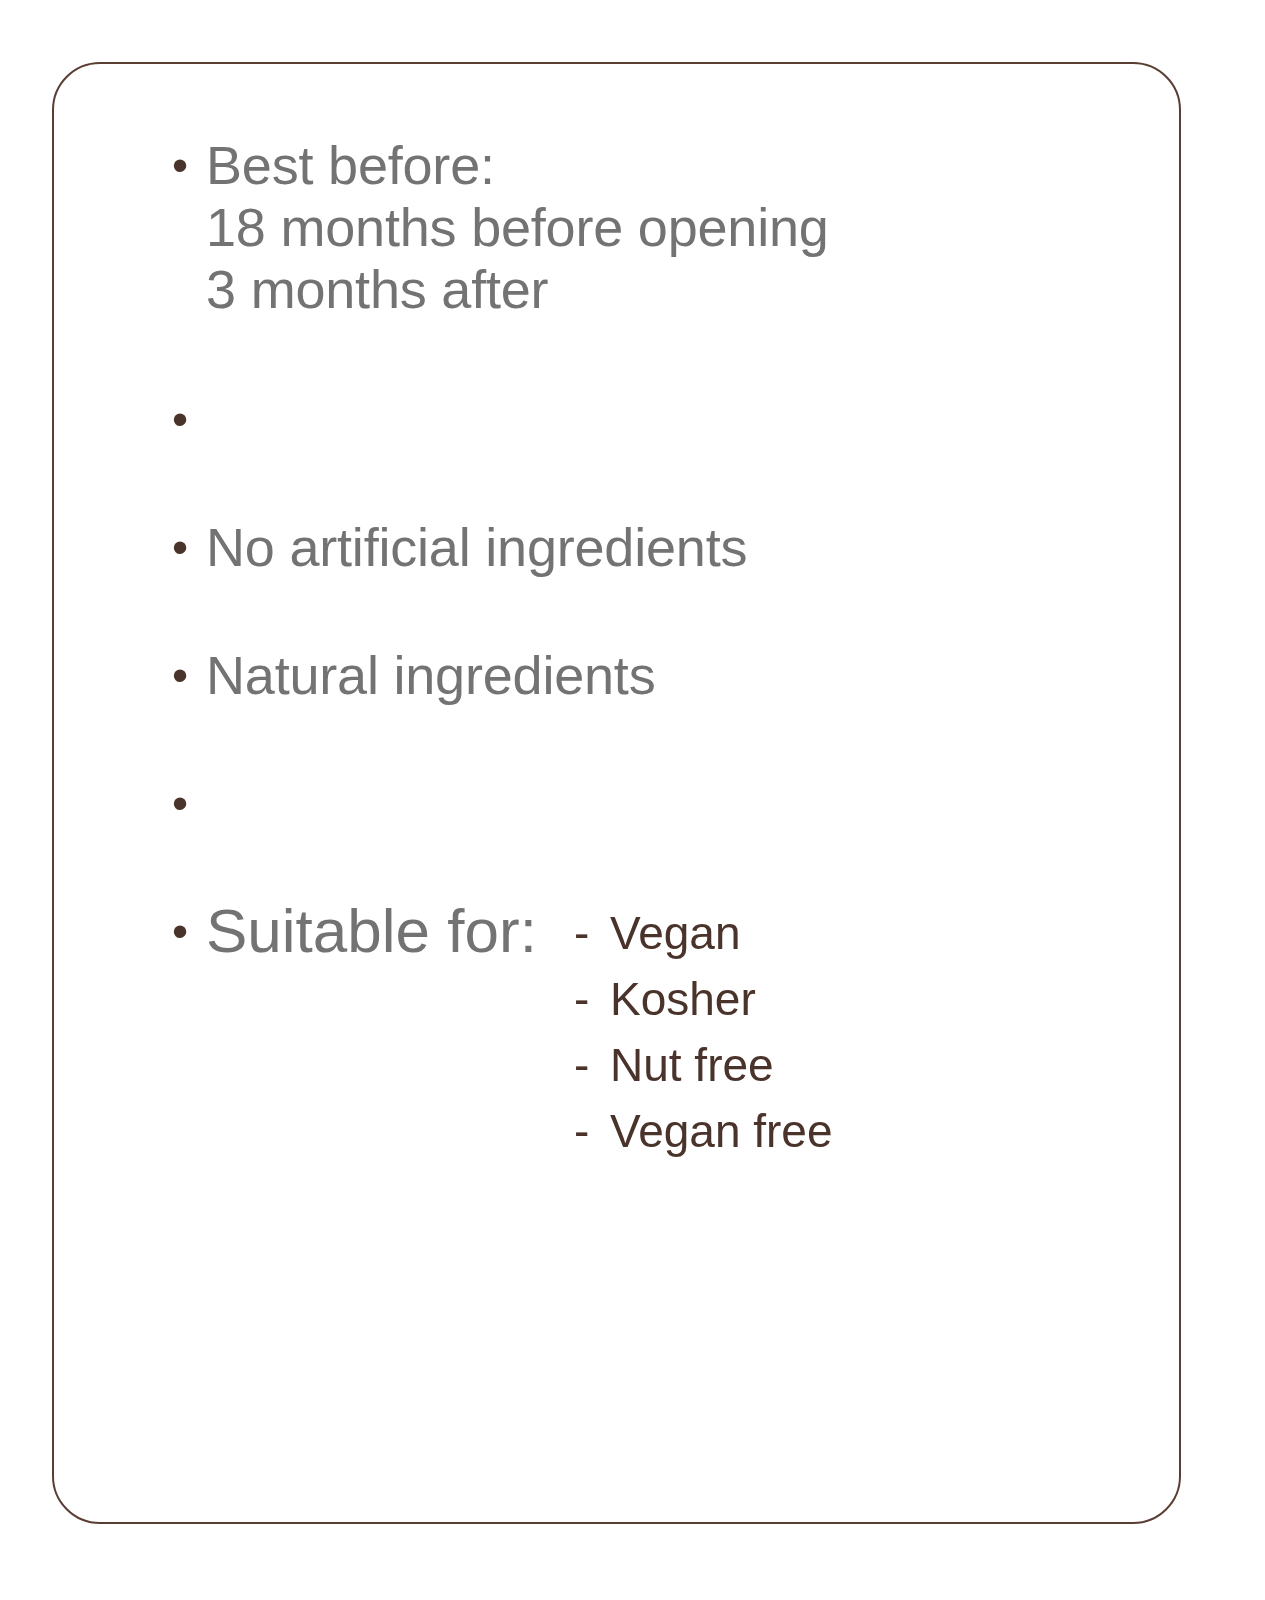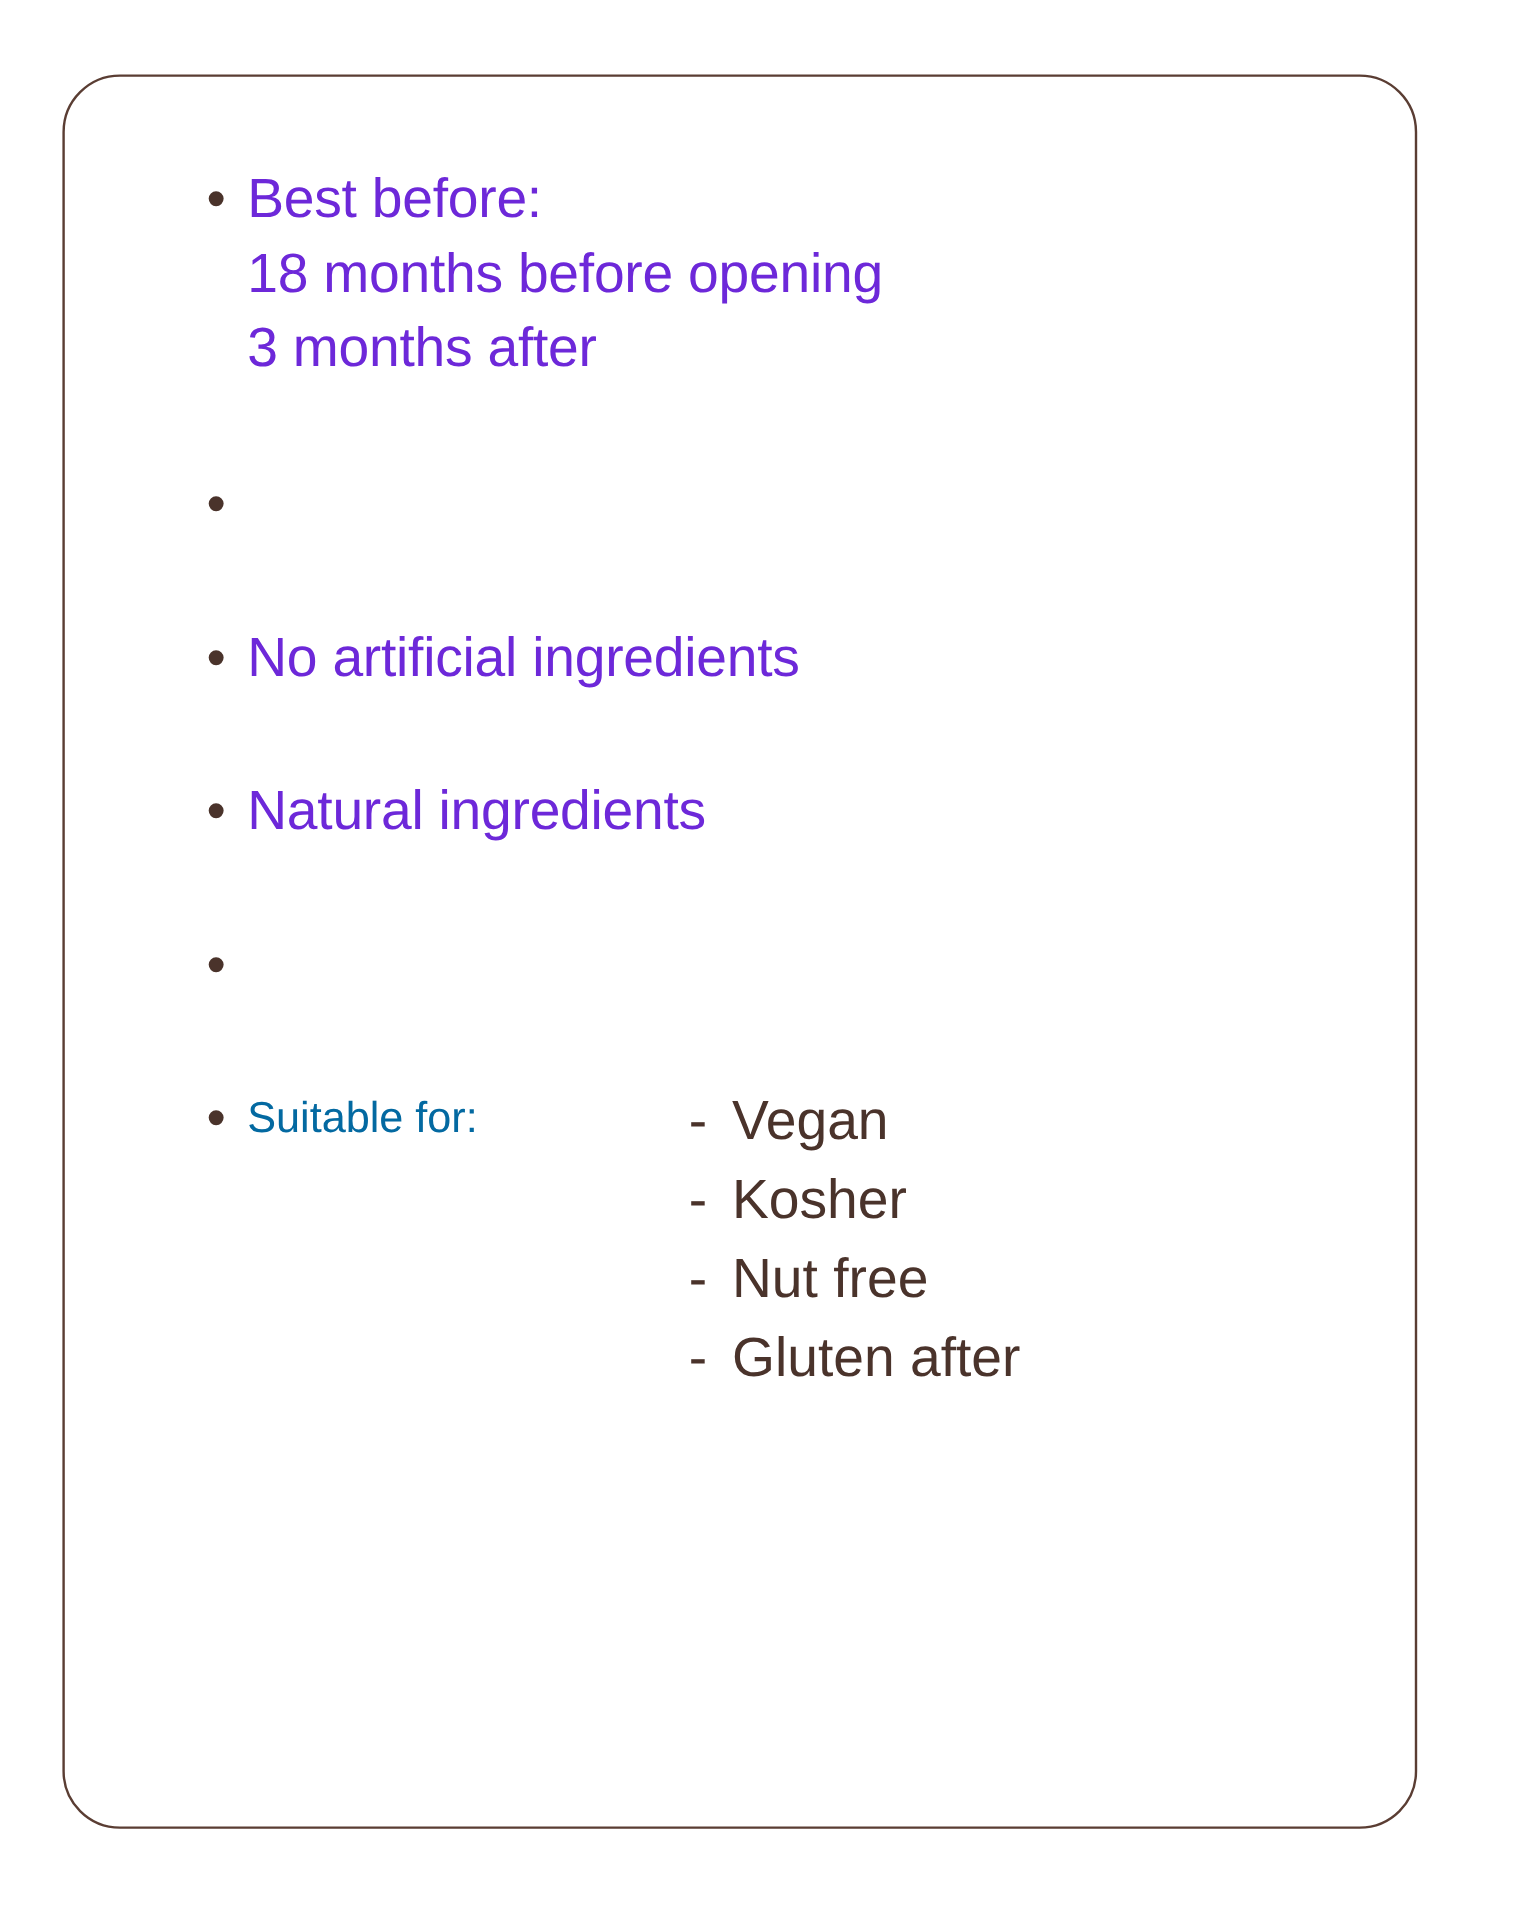--- a/index.html
+++ b/index.html
@@ -44,39 +44,39 @@
   }
   .bullet {
     flex: 0 0 auto;
     width: 34px;
     font-size: 46px;
     line-height: 62px;
     color: #4a332b;
     text-align: left;
   }
   .btext {
-    font-size: 46px;
+    font-size: 54px;
     line-height: 62px;
-    color: #6d28d9;
+    color: #737373;
     white-space: pre-line;
     letter-spacing: -0.2px;
   }
   .gap-lg { height: 68px; }
   .gap-md { height: 66px; }
 
   .suitable-row {
     display: flex;
     align-items: flex-start;
   }
   .suitable-label {
-    font-size: 36px;
+    font-size: 62px;
     line-height: 62px;
     width: 360px;
     flex: 0 0 auto;
-    color: #0369a1;
+    color: #737373;
   }
   .sub-list {
     font-size: 46px;
     line-height: 66px;
     color: #4a332b;
     padding-left: 8px;
   }
   .sub-item {
     white-space: nowrap;
   }
@@ -128,20 +128,20 @@
       <div class="gap-md"></div>
 
       <div class="bullet-block">
         <span class="bullet">•</span>
         <div class="suitable-row">
           <span class="suitable-label">Suitable for:</span>
           <div class="sub-list">
             <div class="sub-item"><span class="dash">-</span><span>Vegan</span></div>
             <div class="sub-item"><span class="dash">-</span><span>Kosher</span></div>
             <div class="sub-item"><span class="dash">-</span><span>Nut free</span></div>
-            <div class="sub-item"><span class="dash">-</span><span>Gluten after</span></div>
+            <div class="sub-item"><span class="dash">-</span><span>Vegan free</span></div>
           </div>
         </div>
       </div>
 
     </div>
   </div>
 </div>
 
 </body></html>

